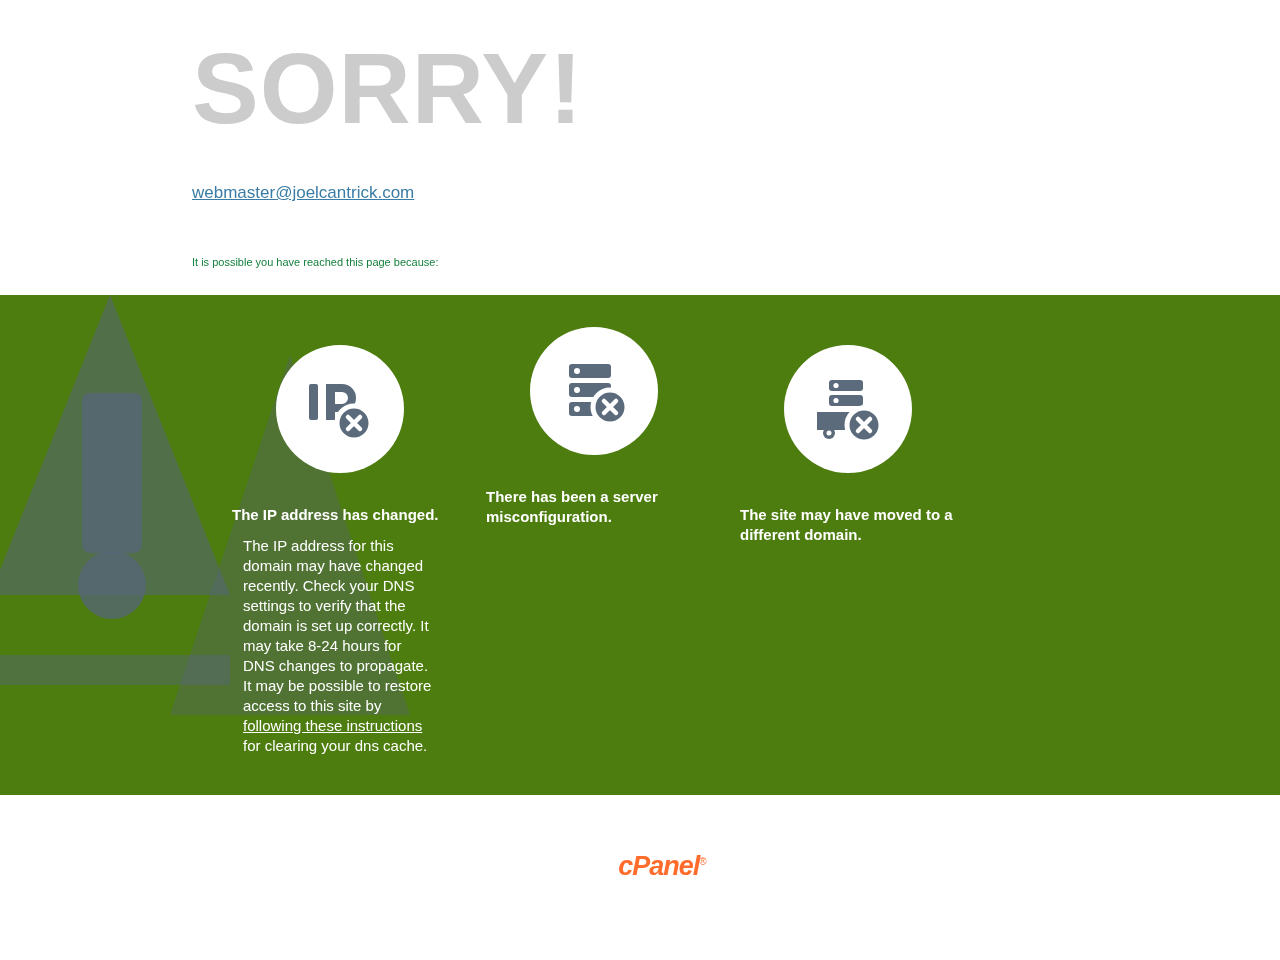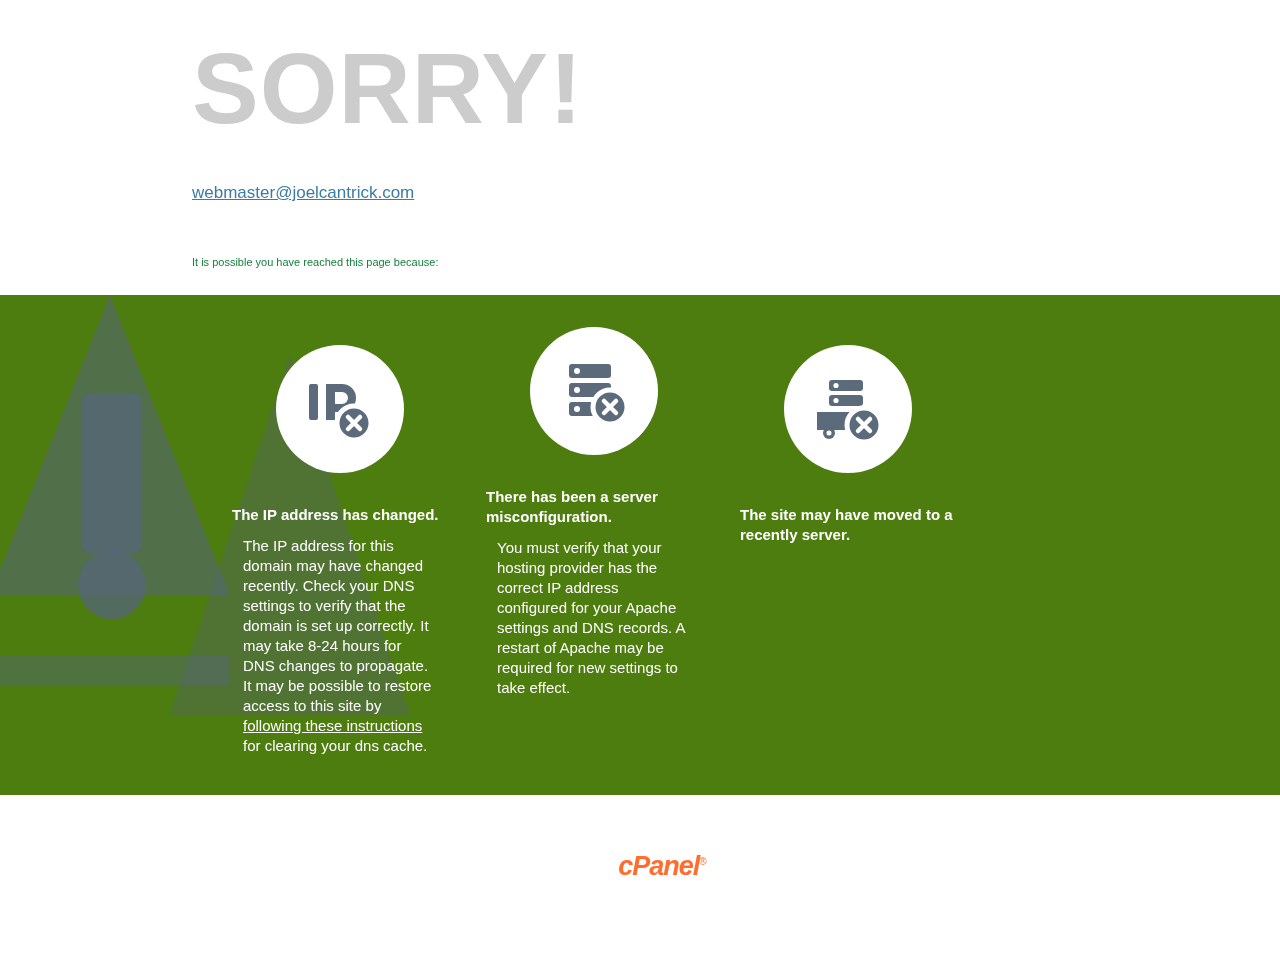--- a/index.html
+++ b/index.html
@@ -222,41 +222,40 @@
               <rect x="14" y="31" width="42" height="14" rx="3"></rect>
               <circle cx="22" cy="38" r="3" fill="#ffffff"></circle>
               <rect x="14" y="50" width="34" height="14" rx="3"></rect>
               <circle cx="22" cy="57" r="3" fill="#ffffff"></circle>
               <circle cx="55" cy="55" r="17" fill="#5b6b7c" stroke="#ffffff" stroke-width="5"></circle>
               <path d="M49 49 L61 61 M61 49 L49 61" stroke="#ffffff" stroke-width="4.5" stroke-linecap="round" fill="none"></path>
             </g>
           </svg>
         </div>
         <div class="card-title">There has been a server misconfiguration.</div>
-        <p class="card-body">You must verify that your hosting provider has the correct IP address configured for your Apache settings and DNS records. A restart of Apache may be required for new settings to take effect.</p>
       </div>
 
       <div class="card card-3">
         <div class="circle">
           <svg width="78" height="78" viewBox="0 0 78 78">
             <g fill="#5b6b7c">
               <rect x="20" y="10" width="34" height="11" rx="3"></rect>
               <circle cx="27" cy="15.5" r="2.6" fill="#ffffff"></circle>
               <rect x="20" y="25" width="34" height="11" rx="3"></rect>
               <circle cx="27" cy="30.5" r="2.6" fill="#ffffff"></circle>
               <path d="M8 42 h34 v18 h-34 z"></path>
               <path d="M44 48 h10 l8 8 v4 h-18 z"></path>
               <circle cx="20" cy="63" r="6" fill="#5b6b7c"></circle>
               <circle cx="20" cy="63" r="2.5" fill="#ffffff"></circle>
               <circle cx="55" cy="55" r="17" fill="#5b6b7c" stroke="#ffffff" stroke-width="5"></circle>
               <path d="M49 49 L61 61 M61 49 L49 61" stroke="#ffffff" stroke-width="4.5" stroke-linecap="round" fill="none"></path>
             </g>
           </svg>
         </div>
-        <div class="card-title">The site may have moved to a recently server.</div>
+        <div class="card-title">The site may have moved to a different domain.</div>
       </div>
 
     </div>
   </div>
 
   <div class="footer">
     <div class="cpanel-logo">
       <span>cPanel</span><span class="reg">®</span>
     </div>
   </div>

